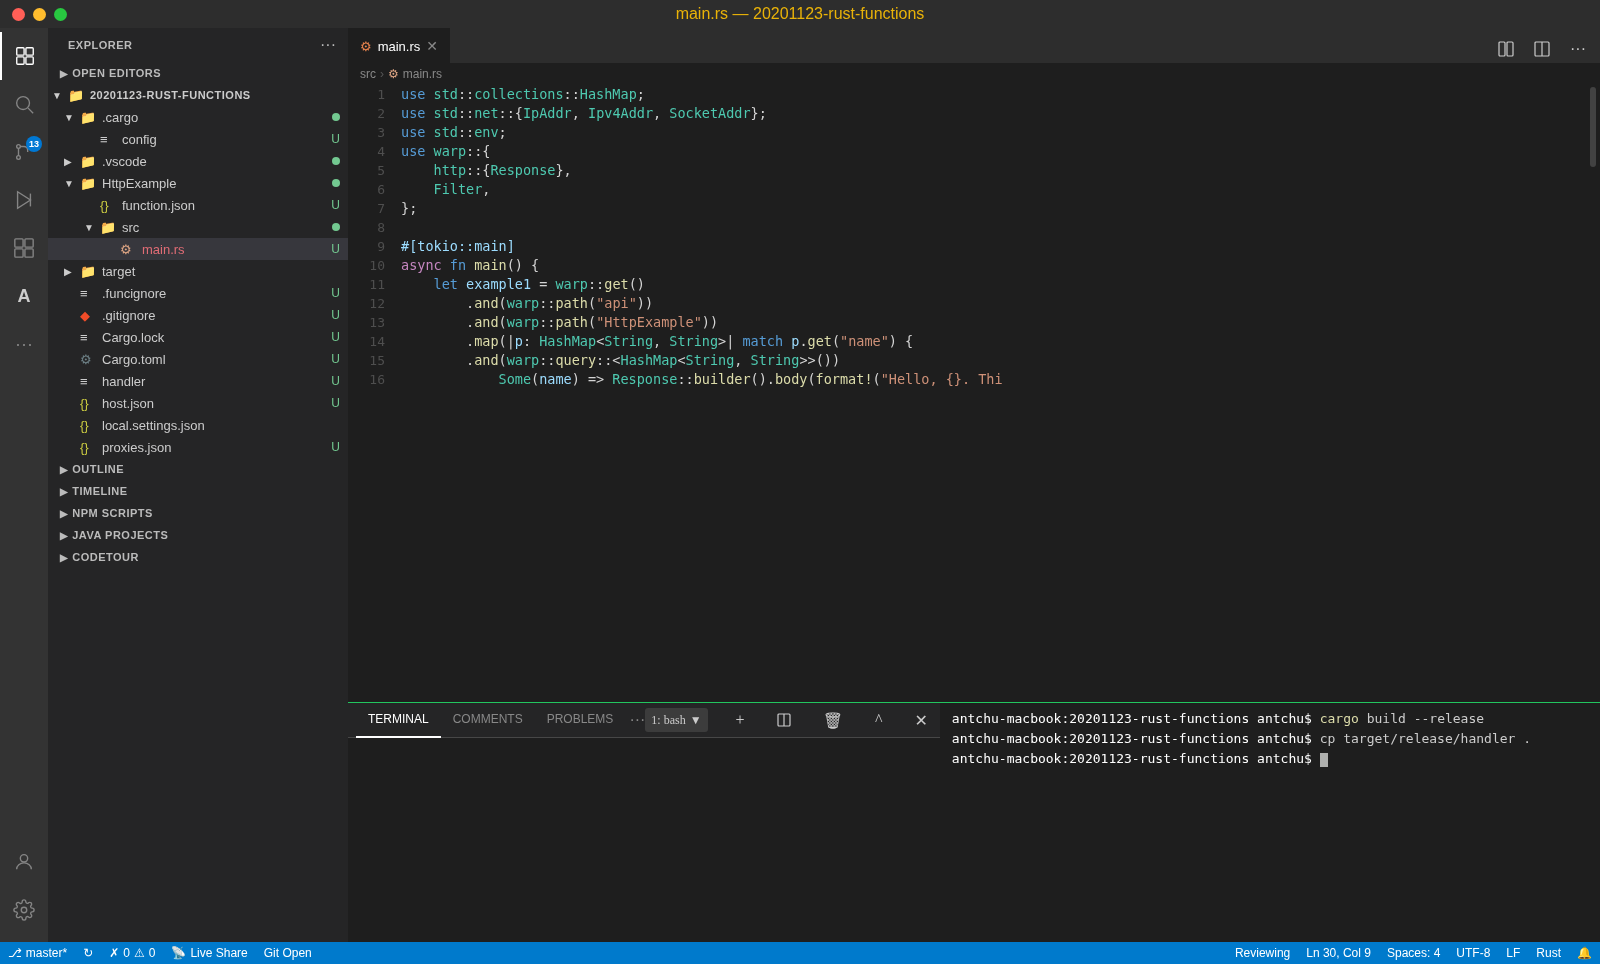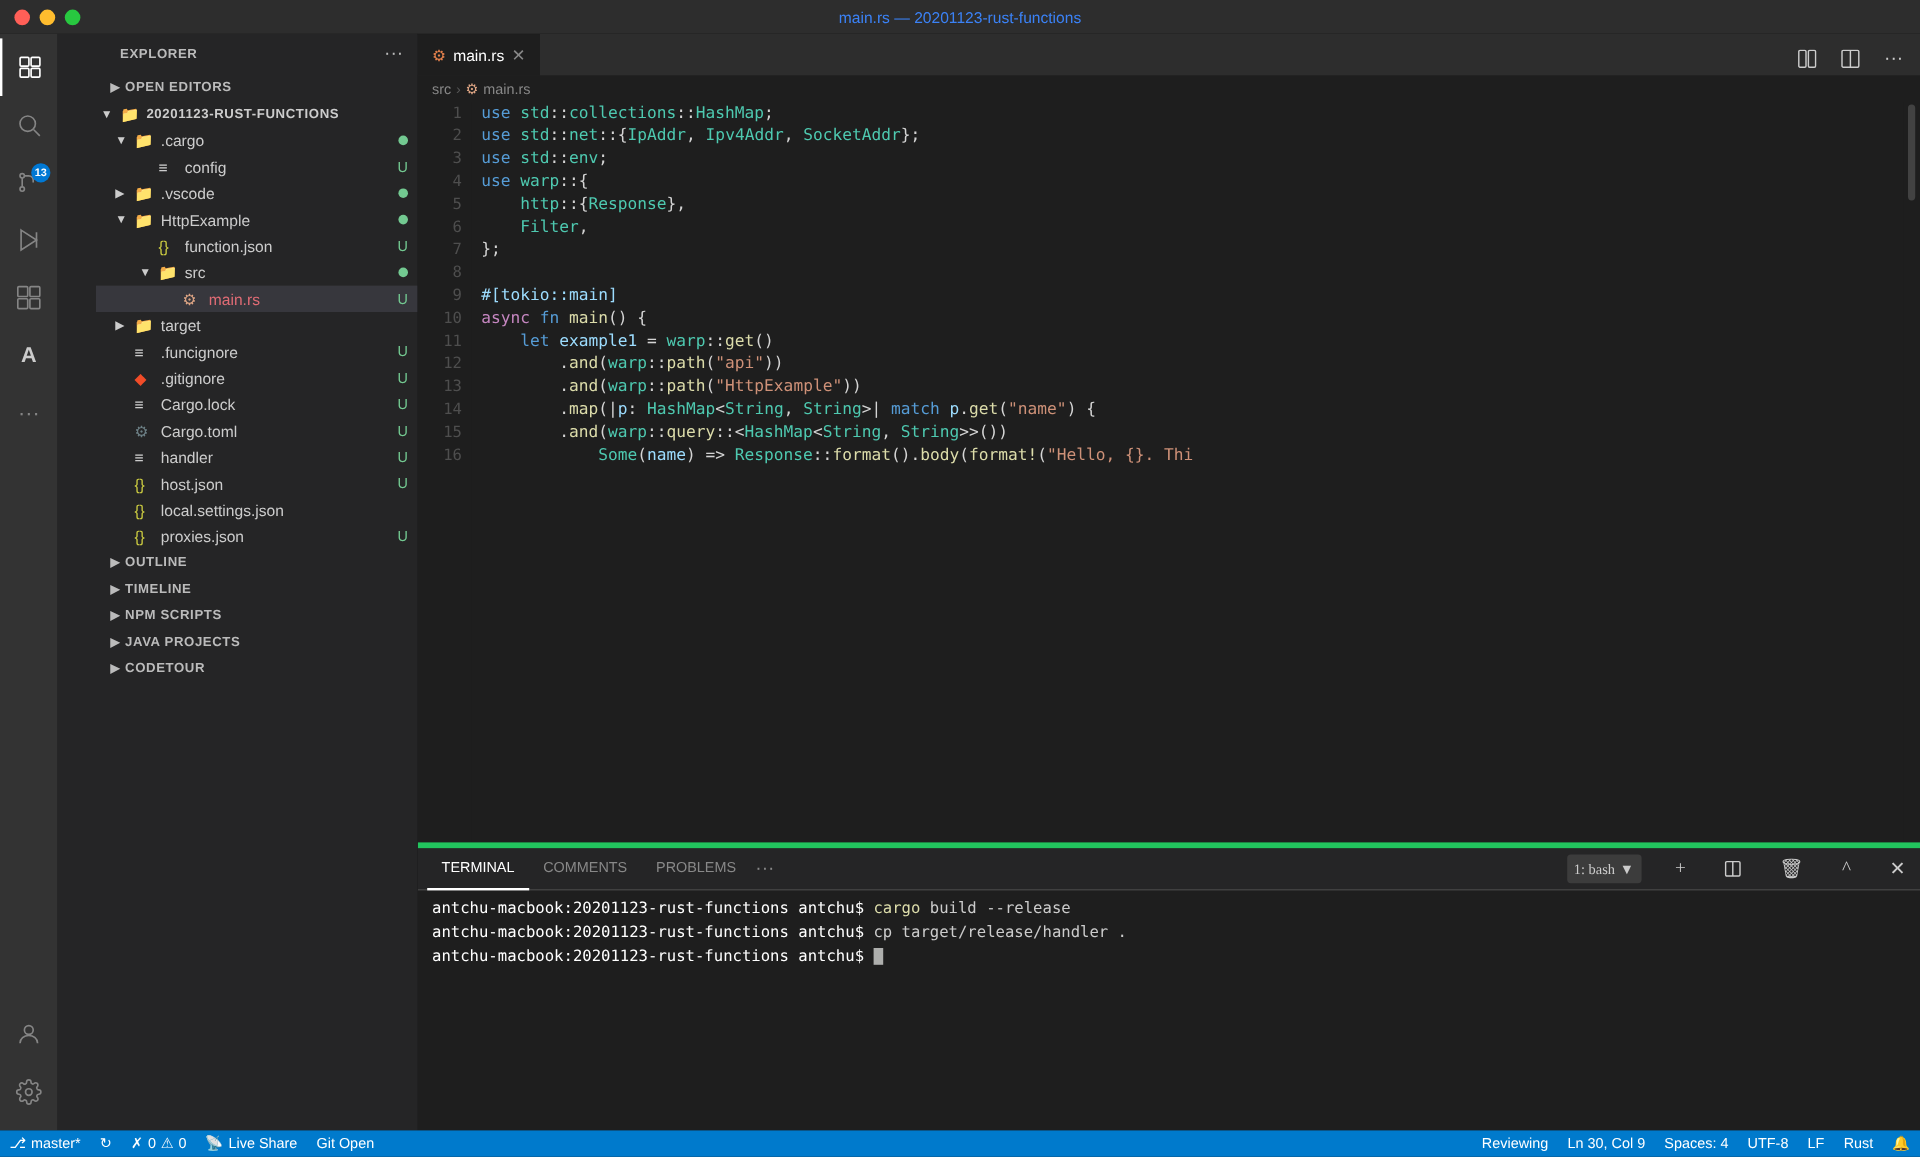--- a/index.html
+++ b/index.html
@@ -31,22 +31,22 @@
     }
     .tb-btn {
       width: 13px; height: 13px;
       border-radius: 50%;
       cursor: pointer;
     }
     .tb-close { background: #ff5f57; }
     .tb-min { background: #ffbd2e; }
     .tb-max { background: #28c840; }
     .title-bar-text {
-      font-size: 13px;
-      color: #3b82f6;
+      font-size: 16px;
+      color: #eab308;
     }
 
     
     .app-body {
       flex: 1;
       display: flex;
       overflow: hidden;
     }
 
     
@@ -95,21 +95,20 @@
     }
 
     
     .sidebar {
       width: 300px;
       background: #252526;
       display: flex;
       flex-direction: column;
       flex-shrink: 0;
       overflow-y: auto;
-      padding-left: 32px;
     }
     .sidebar-header {
       display: flex;
       align-items: center;
       justify-content: space-between;
       padding: 8px 12px 8px 20px;
     }
     .sidebar-title {
       font-size: 11px;
       font-weight: 700;
@@ -263,22 +262,22 @@
       background: #424242;
       margin: 2px auto;
       border-radius: 3px;
     }
 
     
     .terminal-area {
       height: 240px;
       background: #1e1e1e;
       display: flex;
-      flex-direction: column;
-      border-top: 5px solid #22c55e;
+      flex-direction: row;
+      border-top: 1px solid #22c55e;
       flex-shrink: 0;
     }
     .terminal-tabs {
       height: 35px;
       background: #252526;
       display: flex;
       align-items: center;
       padding: 0 8px;
       gap: 0;
       border-bottom: 1px solid #474747;
@@ -688,21 +687,21 @@
             <div class="code-line">    <span class="type">Filter</span>,</div>
             <div class="code-line">};</div>
             <div class="code-line"></div>
             <div class="code-line"><span class="attr">#[tokio::main]</span></div>
             <div class="code-line"><span class="kw2">async</span> <span class="kw">fn</span> <span class="fn">main</span>() {</div>
             <div class="code-line">    <span class="kw">let</span> <span class="var">example1</span> = <span class="type">warp</span>::<span class="fn">get</span>()</div>
             <div class="code-line">        .<span class="fn">and</span>(<span class="type">warp</span>::<span class="fn">path</span>(<span class="str">"api"</span>))</div>
             <div class="code-line">        .<span class="fn">and</span>(<span class="type">warp</span>::<span class="fn">path</span>(<span class="str">"HttpExample"</span>))</div>
             <div class="code-line">        .<span class="fn">map</span>(|<span class="var">p</span>: <span class="type">HashMap</span>&lt;<span class="type">String</span>, <span class="type">String</span>&gt;| <span class="kw">match</span> <span class="var">p</span>.<span class="fn">get</span>(<span class="str">"name"</span>) {</div>
             <div class="code-line">        .<span class="fn">and</span>(<span class="type">warp</span>::<span class="fn">query</span>::&lt;<span class="type">HashMap</span>&lt;<span class="type">String</span>, <span class="type">String</span>&gt;&gt;())</div>
-            <div class="code-line">            <span class="type">Some</span>(<span class="var">name</span>) =&gt; <span class="type">Response</span>::<span class="fn">format</span>().<span class="fn">body</span>(<span class="macro">format!</span>(<span class="str">"Hello, {}. Thi</span></div>
+            <div class="code-line">            <span class="type">Some</span>(<span class="var">name</span>) =&gt; <span class="type">Response</span>::<span class="fn">builder</span>().<span class="fn">body</span>(<span class="macro">format!</span>(<span class="str">"Hello, {}. Thi</span></div>
           </div>
           <div class="editor-scrollbar">
             <div class="scrollbar-thumb"></div>
           </div>
         </div>
       </div>
 
       <div class="terminal-area">
 
         <div class="terminal-tabs">

